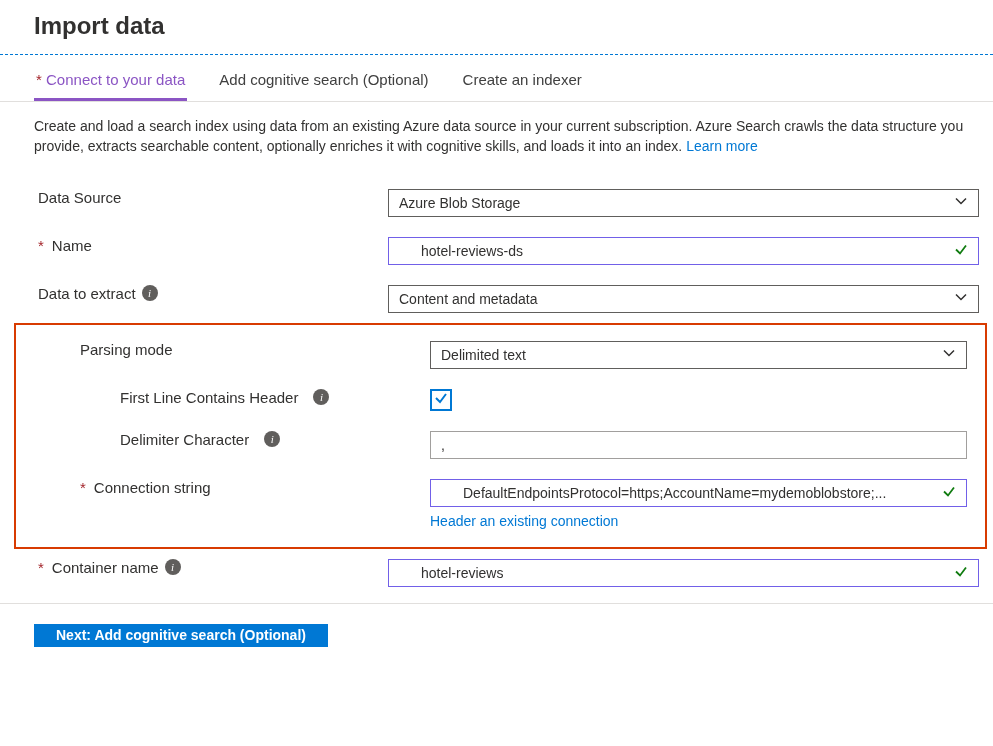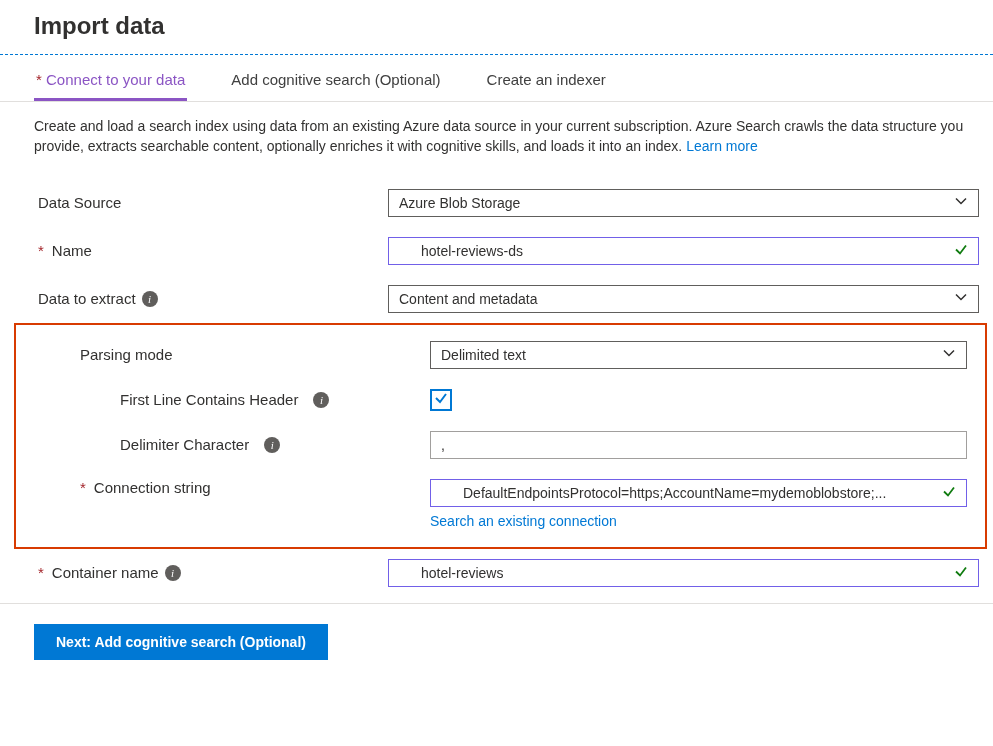--- a/index.html
+++ b/index.html
@@ -11,21 +11,21 @@
     background: #fff;
   }
   .page-title {
     font-size: 24px;
     font-weight: 600;
     padding: 12px 0 14px 34px;
     border-bottom: 1px dashed #0078d4;
   }
   .tabs {
     display: flex;
-    gap: 42px;
+    gap: 30px;
     padding: 0 0 0 34px;
     border-bottom: 1px solid #e1dfdd;
     margin-top: 4px;
     margin-bottom: 14px;
   }
   .tab {
     padding: 12px 2px 10px 2px;
     font-size: 15px;
     color: #404040;
     cursor: pointer;
@@ -40,21 +40,21 @@
   .content { padding: 0 10px 0 34px; }
   .description {
     font-size: 14px;
     line-height: 1.45;
     margin-bottom: 22px;
     color: #323130;
   }
   .description a { color: #0078d4; text-decoration: none; }
   .form-row {
     display: flex;
-    align-items: center;
+    align-items: flex-start;
     padding: 10px 4px;
     gap: 10px;
   }
   .form-row.red-box-inner { padding: 10px 18px 10px 20px; margin-left: 44px; }
   .red-box {
     border: 2px solid #d83b01;
     padding: 6px 0 8px 0;
     margin-left: -20px;
     margin-right: -4px;
   }
@@ -114,21 +114,21 @@
   }
   .footer-bar {
     border-top: 1px solid #e1dfdd;
     padding: 20px 0 0 34px;
     margin-top: 6px;
   }
   .primary-btn {
     background: #0078d4;
     color: #fff;
     border: none;
-    height: 36px;
+    height: 23px;
     padding: 0 22px;
     font-size: 14px;
     font-weight: 600;
     cursor: pointer;
   }
   .input-text {
     overflow: hidden;
     white-space: nowrap;
     text-overflow: ellipsis;
   }
@@ -249,21 +249,21 @@
         </div>
       <div class="field-col">
         <div class="input-box valid">
           <span class="input-text">DefaultEndpointsProtocol=https;AccountName=mydemoblobstore;...</span>
           <span class="check-icon">
             <svg width="14" height="14" viewBox="0 0 14 14">
                 <path d="M2 7 L6 11 L12 3" stroke="#107c10" stroke-width="1.8" fill="none"></path>
               </svg>
           </span>
         </div>
-        <a href="#" class="link">Search an existing connection</a>
+        <a href="#" class="link">Header an existing connection</a>
       </div>
     </div>
 
   </div>
 
   <div class="form-row">
     <div class="label-col">
       <span class="req-star">*</span>
         <span>Container name</span>
       <span class="info-icon">i</span>

